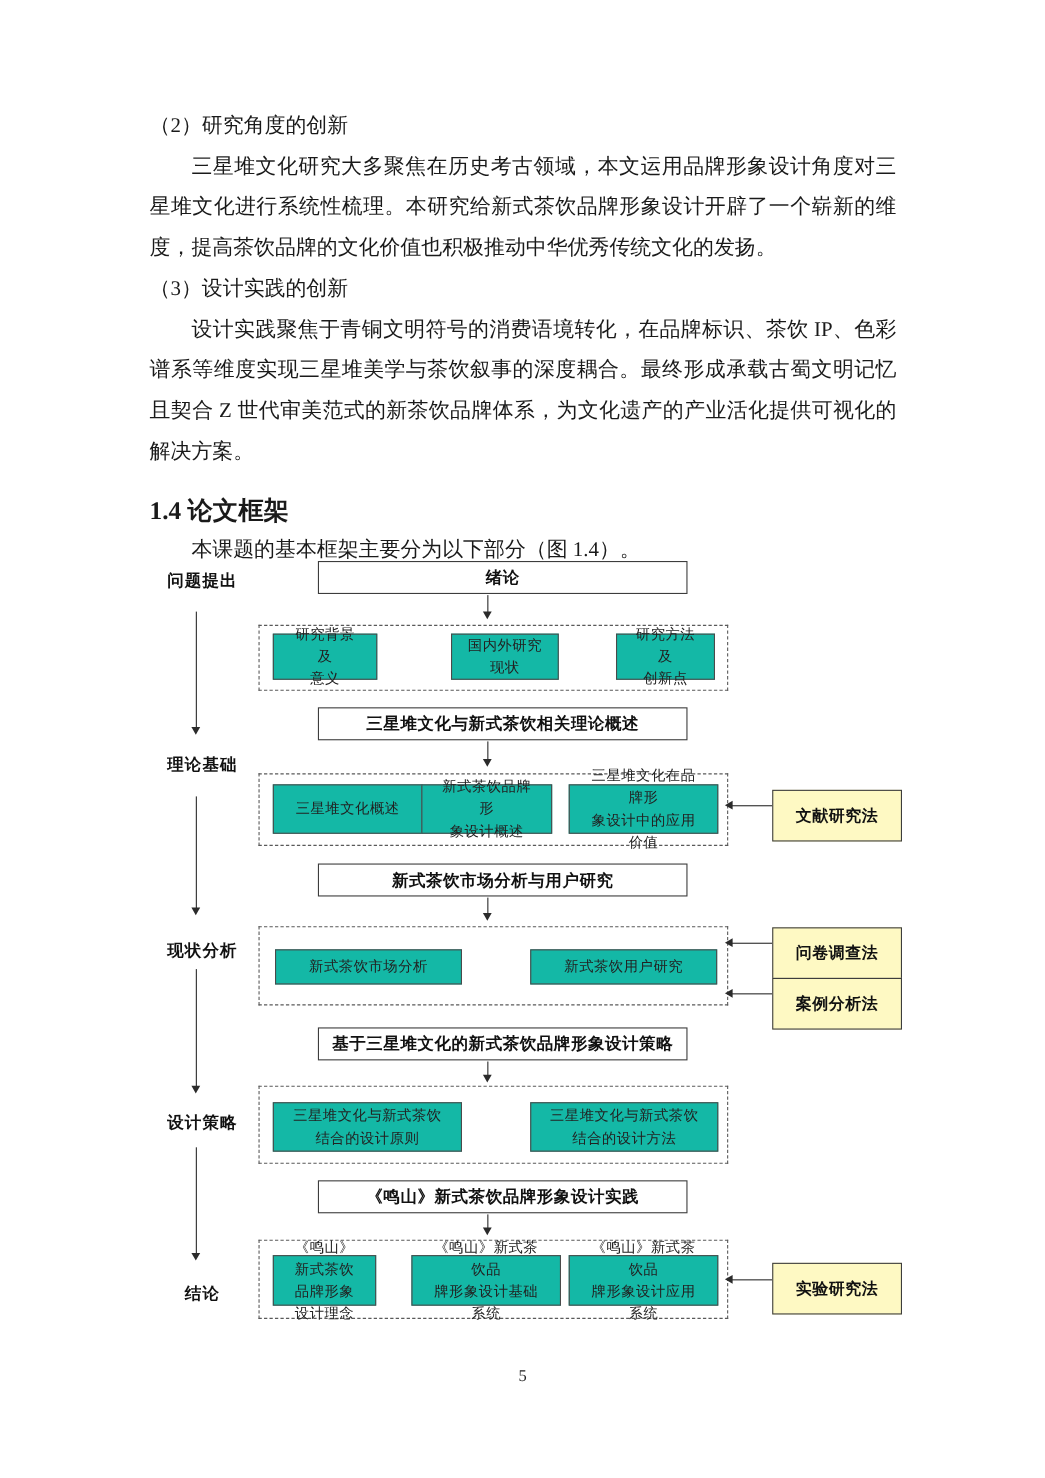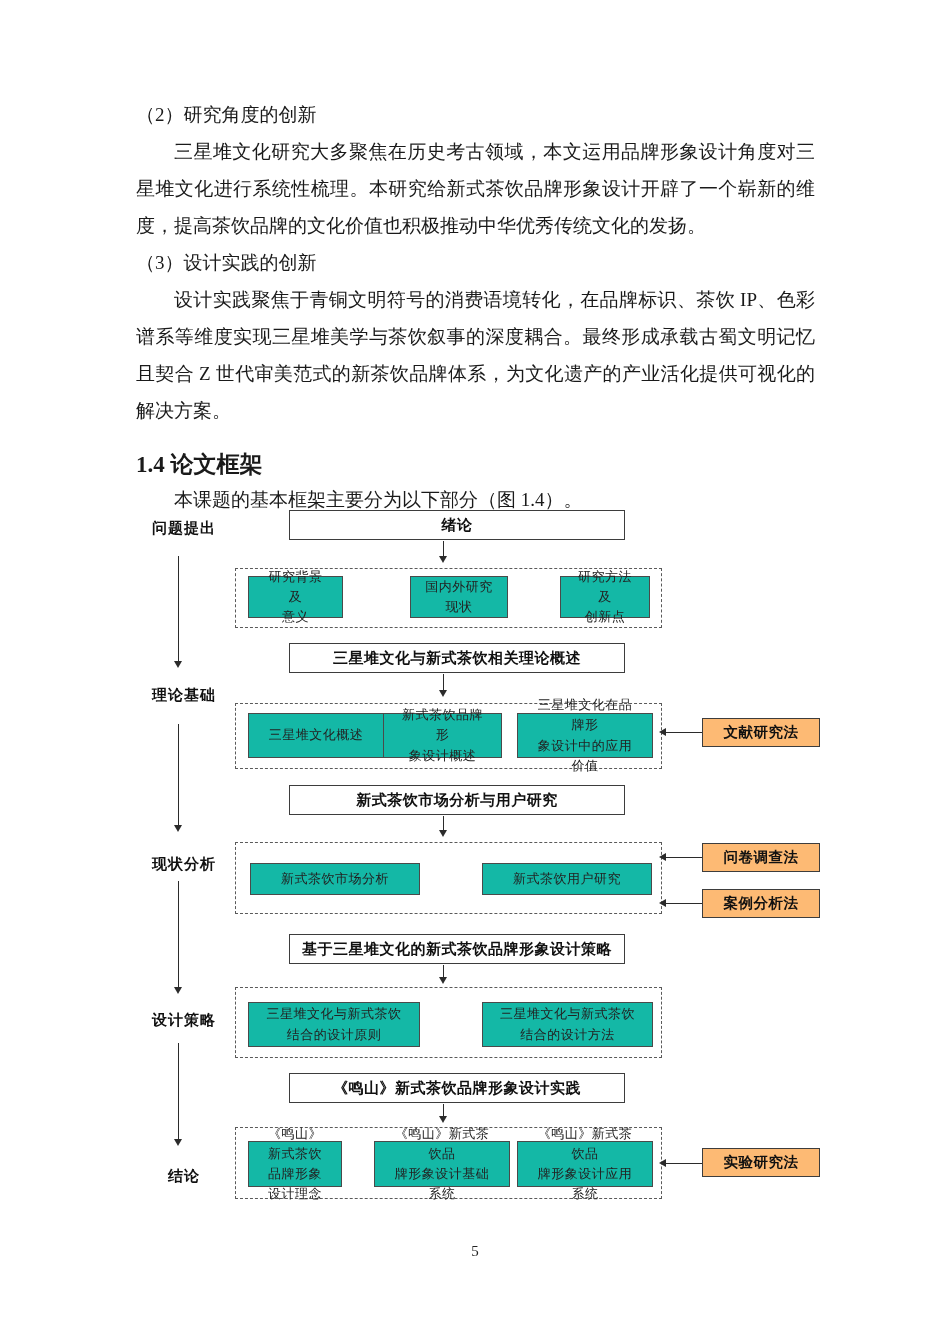--- a/index.html
+++ b/index.html
@@ -33,22 +33,22 @@
     display:flex; align-items:center; justify-content:center;
     font-size:15px; font-weight:bold; letter-spacing:0.5px; white-space:nowrap;margin-left:12px;
   }
   .dashedbox { position:absolute; left:235px; width:427px; border:1.5px dashed #5a5a5a; background:#fff; }
   .sub {
     position:absolute; border:1.3px solid #4a4a4a; background:#14b8a6;
     display:flex; align-items:center; justify-content:center; text-align:center;
     font-size:13px; line-height:1.55; letter-spacing:0.5px; padding:2px 14px; color:#222;
   }
   .method {
-    position:absolute; left:702px; width:118px; height:29px;
-    border:1.3px solid #3d3d3d; background:#fdba74;
+    position:absolute; left:702px; width:118px; height:47px;
+    border:1.3px solid #3d3d3d; background:#fef9c3;
     display:flex; align-items:center; justify-content:center;
     font-size:14.5px; font-weight:bold; letter-spacing:0.5px; white-space:nowrap;
   }
   .varrow { position:absolute; width:0; border-left:1.5px solid #2b2b2b; }
   .varrow::after {
     content:""; position:absolute; left:-5.2px; bottom:-7px;
     border:4px solid transparent; border-top:7px solid #2b2b2b;
   }
   .harrow { position:absolute; height:0; border-top:1.5px solid #2b2b2b; }
   .harrow::after {

